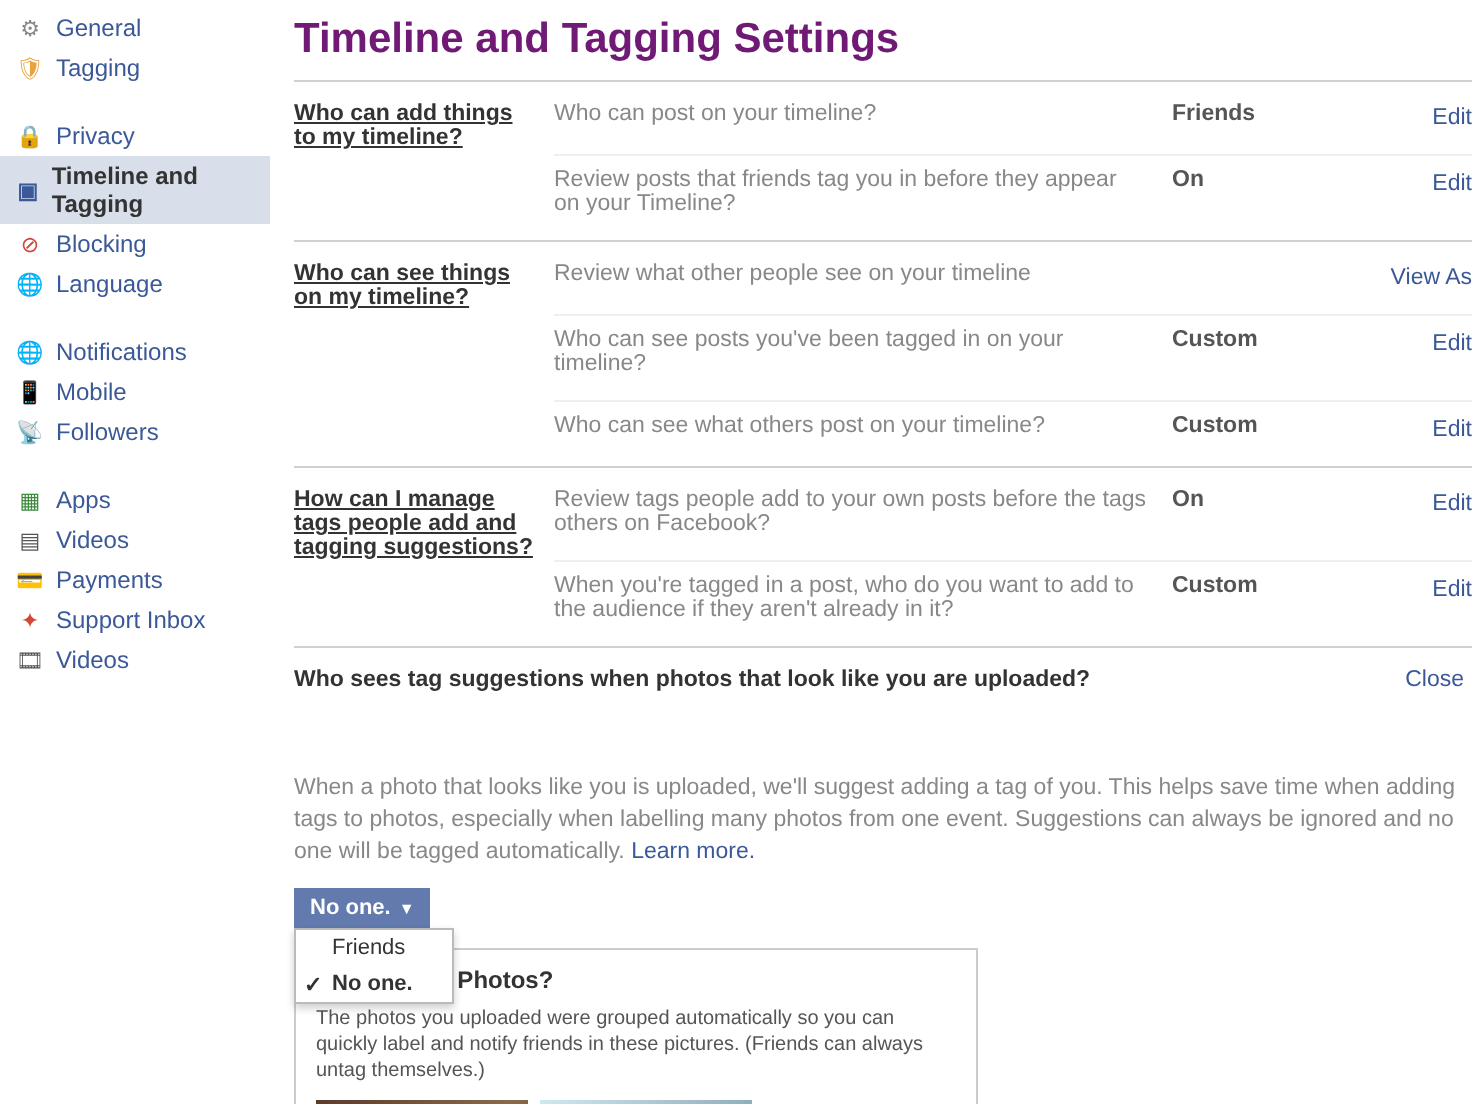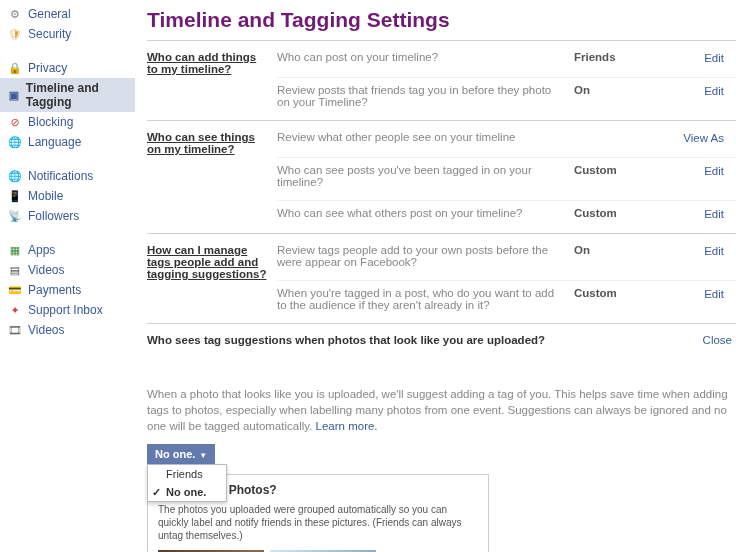--- a/index.html
+++ b/index.html
@@ -9,21 +9,21 @@
 .sidebar-group { margin-bottom: 14px; }
 .sb-item { display: flex; align-items: center; padding: 3px 6px 3px 8px; font-size: 12px; color: #3b5998; cursor: pointer; }
 .sb-item.active { background: #d8dfea; color: #333; font-weight: bold; }
 .sb-icon { width: 14px; height: 14px; margin-right: 6px; display: inline-flex; align-items: center; justify-content: center; font-size: 11px; }
 .main { flex: 1; padding: 8px 0 0 12px; }
 .page-title { font-size: 21px; font-weight: bold; color: #701a75; padding-bottom: 8px; }
 .section { border-top: 1.5px solid #d0d0d0; padding: 10px 0 0 0; display: flex; }
 .section + .section { margin-top: 0; }
 .sec-heading { width: 130px; font-size: 11.5px; font-weight: bold; color: #333; padding-right: 8px; text-decoration: underline; }
 .sec-body { flex: 1; }
-.row { display: flex; align-items: flex-start; padding: 6px 12px 12px 0; border-top: 1px solid #eee; }
+.row { display: flex; align-items: flex-start; padding: 6px 0 12px 0; border-top: 1px solid #eee; }
 .row:first-child { border-top: none; padding-top: 0; }
 .row-q { flex: 1; color: #888; font-size: 11.5px; padding-right: 12px; }
 .row-val { width: 90px; color: #555; font-size: 11.5px; font-weight: bold; }
 .row-act { width: 60px; text-align: right; }
 .row-act a { color: #3b5998; font-size: 11.5px; text-decoration: none; cursor: pointer; }
 .expanded { border-top: 1.5px solid #d0d0d0; padding: 10px 4px 0 0; }
 .exp-head { display: flex; justify-content: space-between; align-items: flex-start; margin-bottom: 8px; }
 .exp-title { font-weight: bold; font-size: 11.5px; color: #333; }
 .exp-close { color: #3b5998; font-size: 11.5px; cursor: pointer; }
 .exp-desc { font-size: 11.5px; color: #888; line-height: 1.4; margin-bottom: 10px; margin-top: 40px; }
@@ -49,21 +49,21 @@
 
 <div class="container">
   <div class="sidebar" id="sidebar">
       <div class="sidebar-group">
         <div class="sb-item">
           <span class="sb-icon" style="color: rgb(136, 136, 136);">⚙</span>
           <span>General</span>
         </div>
         <div class="sb-item">
           <span class="sb-icon" style="color: rgb(232, 163, 61);">🛡</span>
-          <span>Security</span>
+          <span>Tagging</span>
         </div>
       </div>
       <div class="sidebar-group">
         <div class="sb-item">
           <span class="sb-icon" style="color: rgb(59, 89, 152);">🔒</span>
           <span>Privacy</span>
         </div>
         <div class="sb-item active">
           <span class="sb-icon" style="color: rgb(59, 89, 152);">▣</span>
           <span>Timeline and Tagging</span>
@@ -119,21 +119,21 @@
     <div id="sections">
         <div class="section">
           <div class="sec-heading">Who can add things to my timeline?</div>
           <div class="sec-body">
             <div class="row">
               <div class="row-q">Who can post on your timeline?</div>
               <div class="row-val">Friends</div>
               <div class="row-act"><a>Edit</a></div>
             </div>
             <div class="row">
-              <div class="row-q">Review posts that friends tag you in before they photo on your Timeline?</div>
+              <div class="row-q">Review posts that friends tag you in before they appear on your Timeline?</div>
               <div class="row-val">On</div>
               <div class="row-act"><a>Edit</a></div>
             </div>
           </div>
         </div>
         <div class="section">
           <div class="sec-heading">Who can see things on my timeline?</div>
           <div class="sec-body">
             <div class="row">
               <div class="row-q">Review what other people see on your timeline</div>
@@ -149,21 +149,21 @@
               <div class="row-q">Who can see what others post on your timeline?</div>
               <div class="row-val">Custom</div>
               <div class="row-act"><a>Edit</a></div>
             </div>
           </div>
         </div>
         <div class="section">
           <div class="sec-heading">How can I manage tags people add and tagging suggestions?</div>
           <div class="sec-body">
             <div class="row">
-              <div class="row-q">Review tags people add to your own posts before the were appear on Facebook?</div>
+              <div class="row-q">Review tags people add to your own posts before the tags others on Facebook?</div>
               <div class="row-val">On</div>
               <div class="row-act"><a>Edit</a></div>
             </div>
             <div class="row">
               <div class="row-q">When you're tagged in a post, who do you want to add to the audience if they aren't already in it?</div>
               <div class="row-val">Custom</div>
               <div class="row-act"><a>Edit</a></div>
             </div>
           </div>
         </div>

